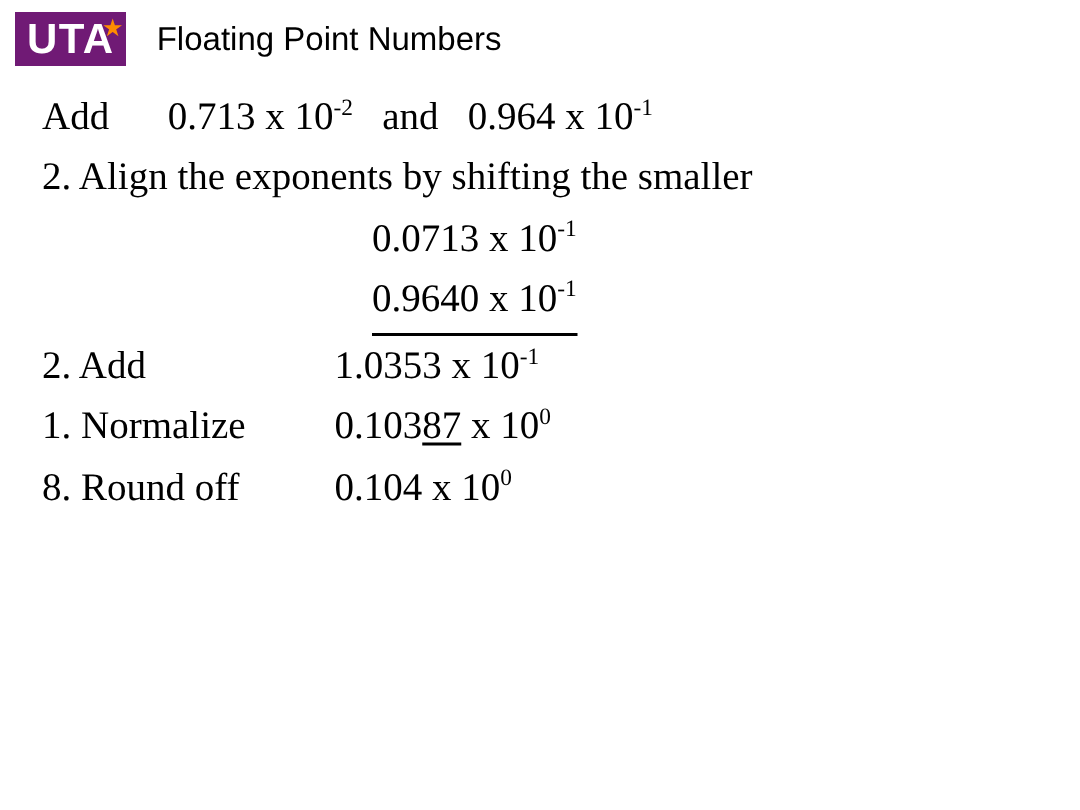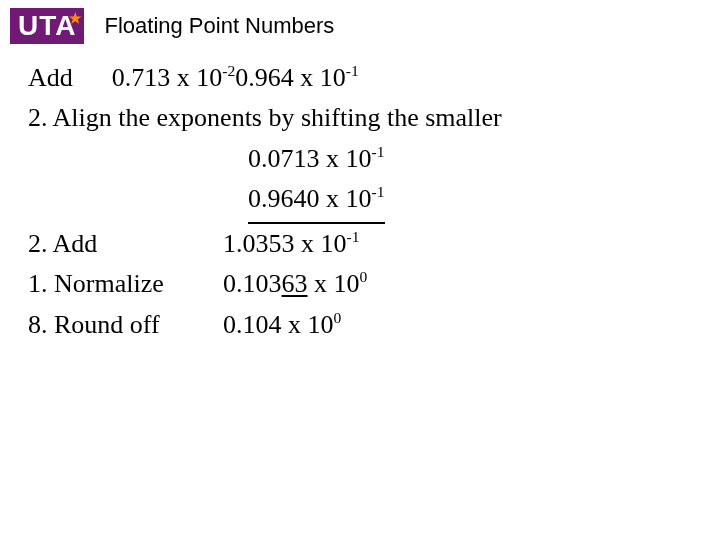--- a/index.html
+++ b/index.html
@@ -107,20 +107,21 @@
     </div>
   </div>
   <div class="page-title">Floating Point Numbers</div>
 </div>
 
 <div class="content">
 
   <div class="line">
     <span>Add&nbsp;&nbsp;&nbsp;&nbsp;&nbsp;&nbsp;</span>
     <span>0.713 x 10<sup>-2</sup></span>
+    <span>&nbsp;&nbsp; and &nbsp;&nbsp;</span>
     <span>0.964 x 10<sup>-1</sup></span>
   </div>
 
   <div class="line">
     <span>2. Align the exponents by shifting the smaller</span>
   </div>
 
   <div class="line indent1">
     <span>0.0713 x 10<sup>-1</sup></span>
   </div>
@@ -129,21 +130,21 @@
     <span class="double-underline">0.9640 x 10<sup>-1</sup></span>
   </div>
 
   <div class="line">
     <span class="row-label">2. Add</span>
     <span>1.0353 x 10<sup>-1</sup></span>
   </div>
 
   <div class="line">
     <span class="row-label-norm">1. Normalize</span>
-    <span>0.103<span class="underline-section">63</span> x 10<sup>0</sup></span>
+    <span>0.103<span class="underline-section">87</span> x 10<sup>0</sup></span>
   </div>
 
   <div class="line">
     <span class="row-label-norm">8. Round off</span>
     <span>0.104  x 10<sup>0</sup></span>
   </div>
 
 </div>
 
 </body></html>

